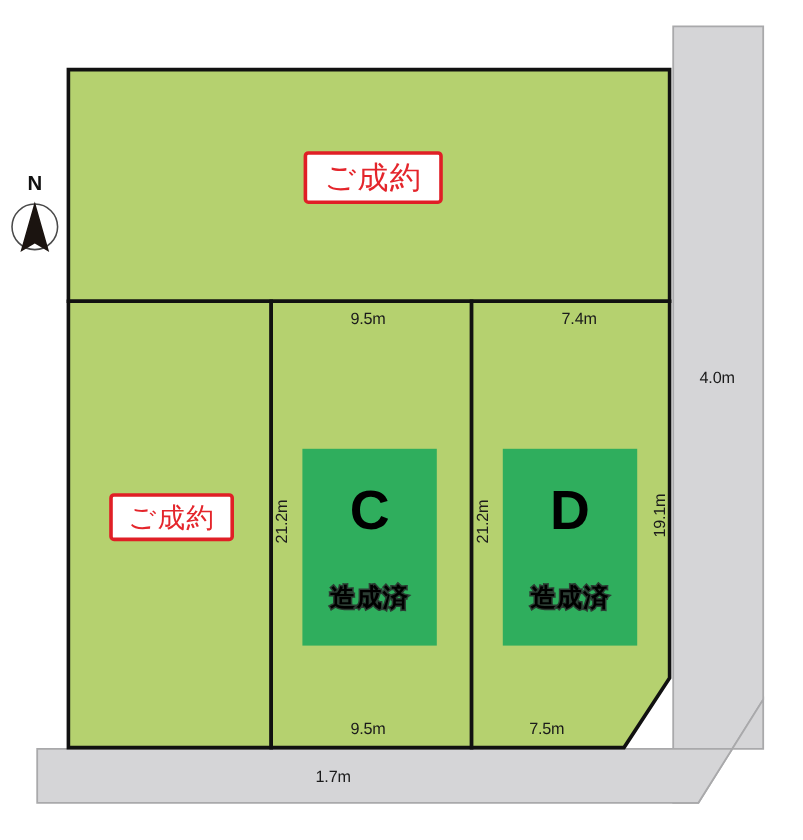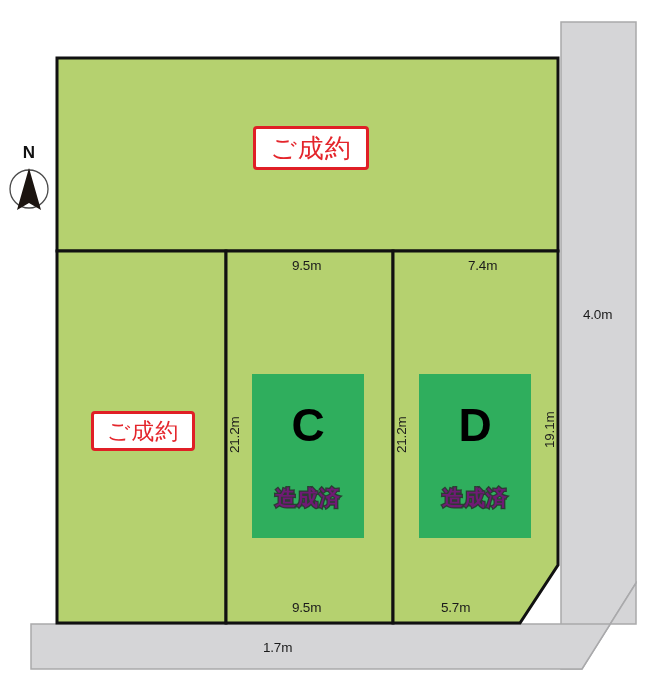--- a/index.html
+++ b/index.html
@@ -66,21 +66,21 @@
     font-weight: bold;
     font-size: 46px;
     line-height: 1;
     font-family: "Liberation Sans", sans-serif;
   }
   .plot-status {
     font-family: "DejaVu Sans", "Liberation Sans", sans-serif;
     font-weight: bold;
     font-size: 21px;
     line-height: 1;
-    color: #701a75;
+    color: #000000;
     letter-spacing: 1px;
     -webkit-text-stroke: 2.5px #2b3d33;
     paint-order: stroke fill;
   }
 
   
   #compass {
     position: absolute;
     width: 42px;
     height: 70px;
@@ -152,17 +152,17 @@
   <div class="lbl" style="left:583px; top:308px;">4.0m</div>
 
   <div class="lbl vert" style="left:214px; top:428px; width:42px; text-align:center;">21.2m</div>
 
   <div class="lbl vert" style="left:381px; top:428px; width:42px; text-align:center;">21.2m</div>
 
   <div class="lbl vert" style="left:529px; top:423px; width:42px; text-align:center;">19.1m</div>
 
   <div class="lbl" style="left:292px; top:601px;">9.5m</div>
 
-  <div class="lbl" style="left:441px; top:601px;">5.7m</div>
+  <div class="lbl" style="left:441px; top:601px;">7.5m</div>
 
   <div class="lbl" style="left:263px; top:641px;">1.7m</div>
 
 </div>
 
 </body></html>

